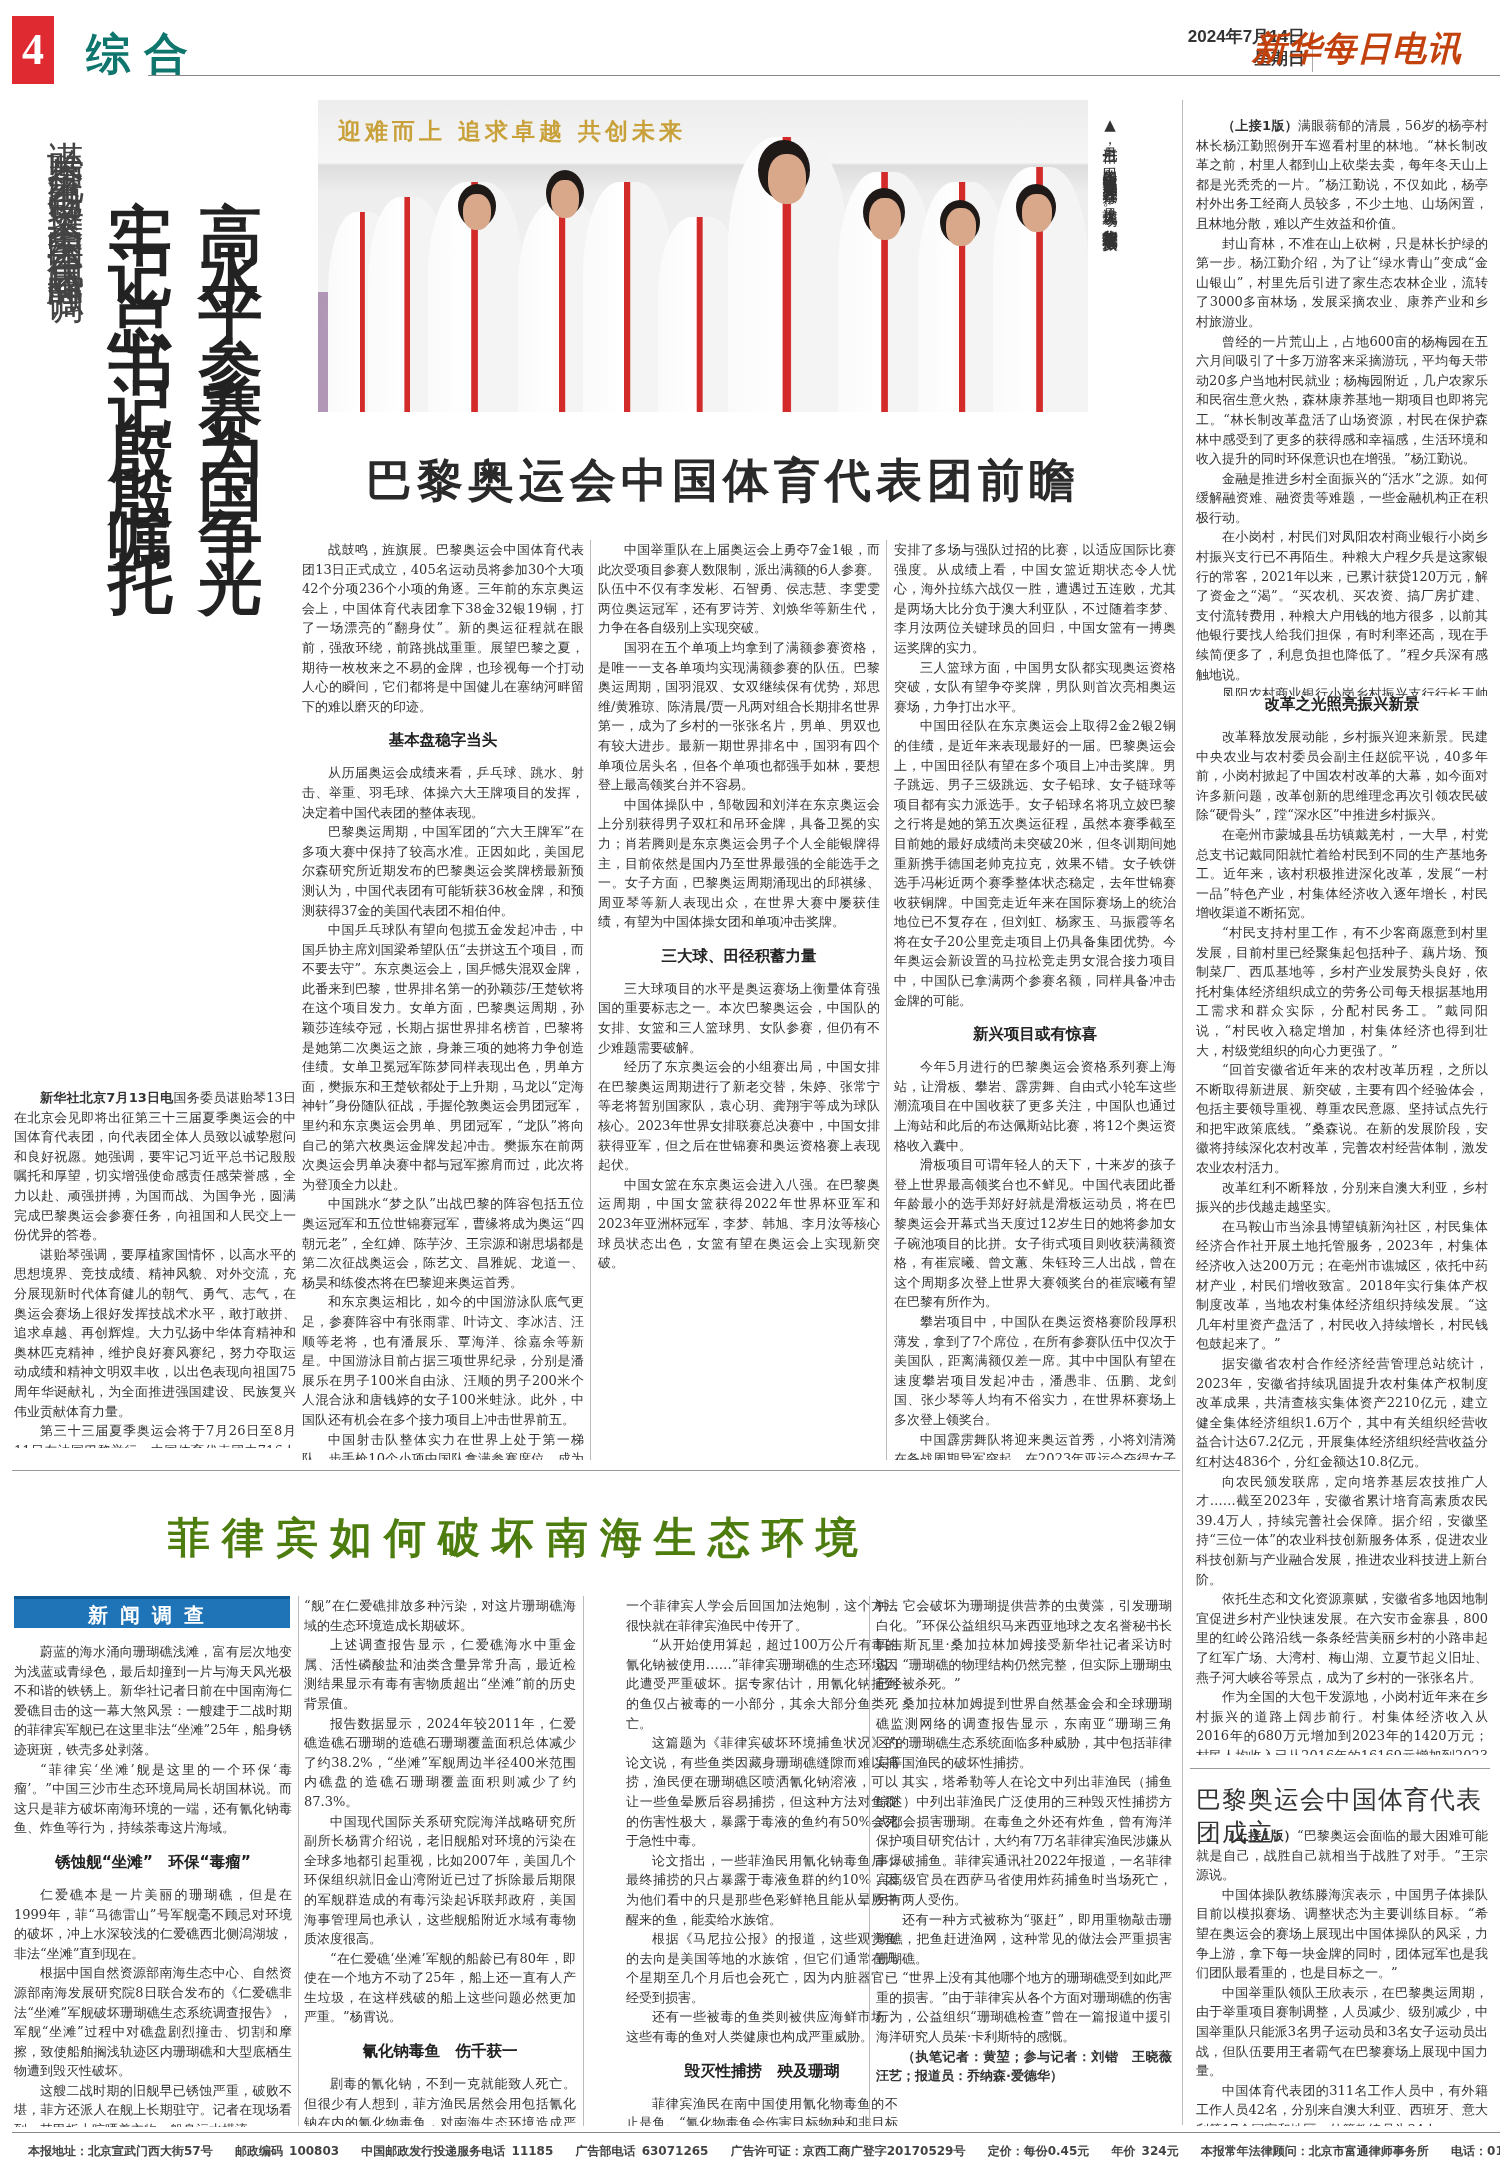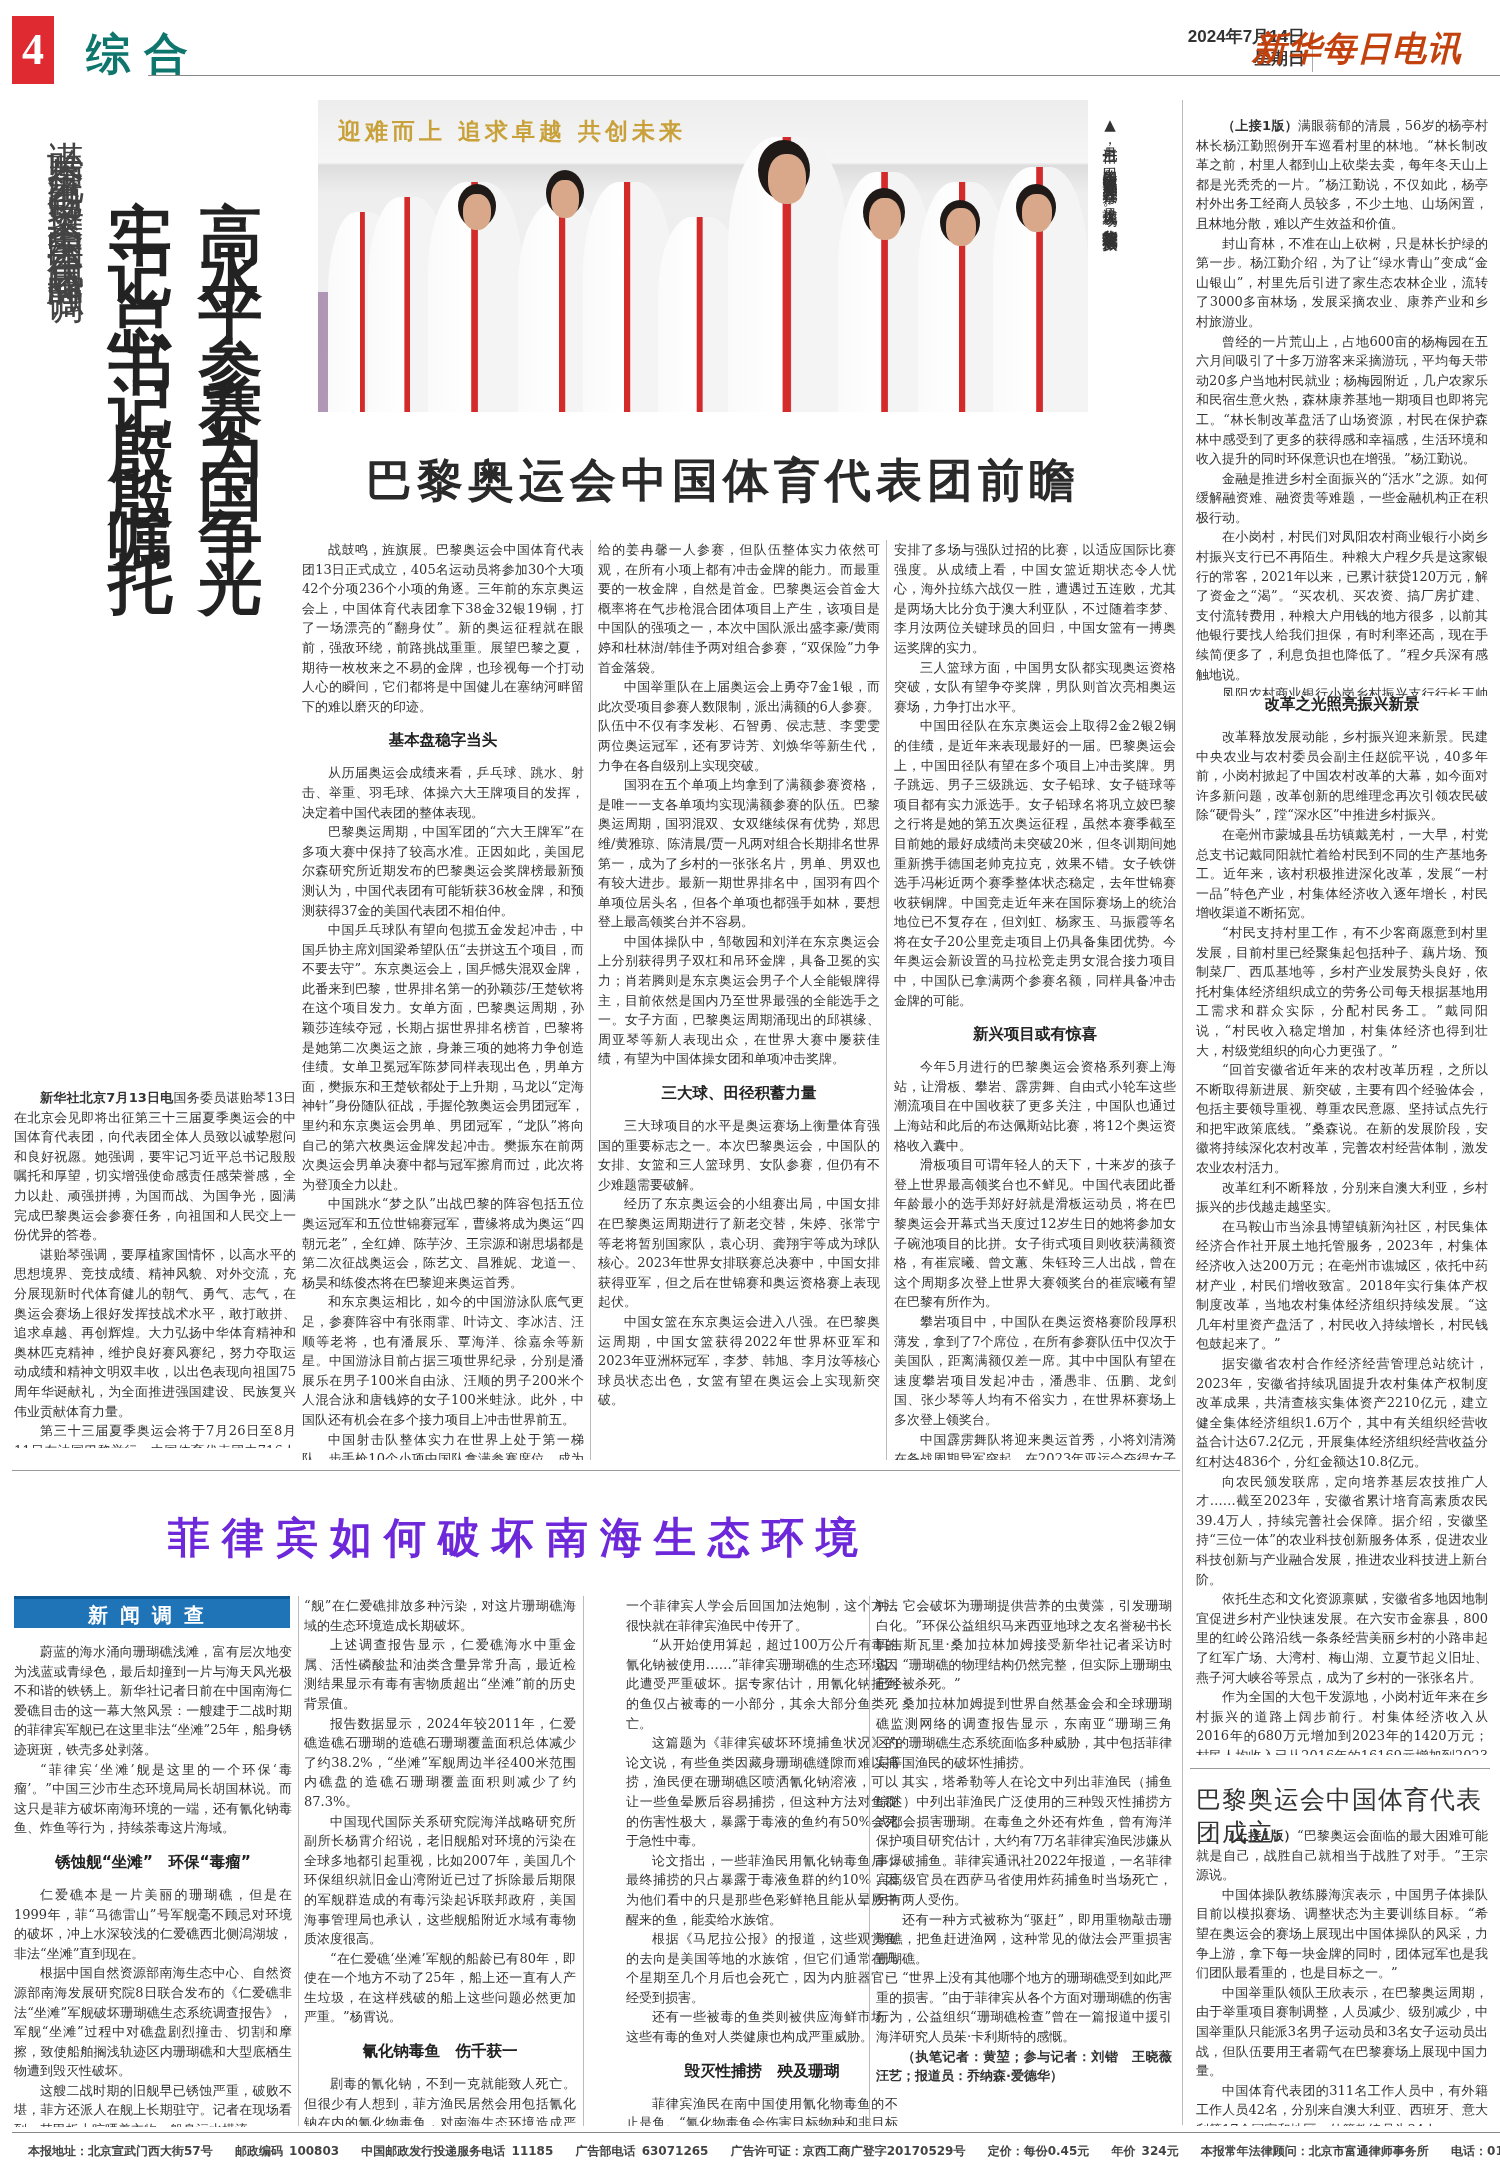--- a/index.html
+++ b/index.html
@@ -41,21 +41,21 @@
   .col { font: 13px/19.6px "DejaVu Serif", serif; color: #333; text-align: justify; overflow: hidden; }
   .col p { text-indent: 2em; }
   .col .lead b { font-family: "DejaVu Sans", sans-serif; font-weight: bold; }
   .col h4 { font: bold 15.5px "DejaVu Sans", sans-serif; text-align: center; margin: 14px 0 12px; color: #222; }
   .col .credit { font-family: "DejaVu Sans", sans-serif; font-weight: bold; text-indent: 2em; }
 
   .vrule { width: 1px; background: #bbb; }
   .hrule { height: 1px; background: #999; }
 
   
-  .story2-title { left: 168px; top: 1510px; font: bold 42px "DejaVu Serif", serif; color: #6d28d9; letter-spacing: 12px; }
+  .story2-title { left: 168px; top: 1510px; font: bold 42px "DejaVu Serif", serif; color: #4d7c0f; letter-spacing: 12px; }
   .news-badge { left: 14px; top: 1596px; width: 276px; height: 32px; background: #1f73b7; color: #fff; font: bold 20px "DejaVu Sans", sans-serif; text-align: center; line-height: 32px; letter-spacing: 12px; border-top: 3px solid #0e5a97; }
 
   .side-title { left: 1196px; top: 1783px; font: 25px "DejaVu Sans", sans-serif; color: #333; letter-spacing: 1px; }
 
   
   .footer-rule { left: 12px; top: 2132px; width: 1496px; height: 1px; background: #888; }
   .footer { left: 28px; top: 2143px; font: bold 12px "DejaVu Sans", sans-serif; color: #444; white-space: nowrap; word-spacing: 2px; }
   .footer span { margin-right: 16px; }
 </style>
 </head>
@@ -120,21 +120,20 @@
   <h4>基本盘稳字当头</h4>
   <p>从历届奥运会成绩来看，乒乓球、跳水、射击、举重、羽毛球、体操六大王牌项目的发挥，决定着中国代表团的整体表现。</p>
   <p>巴黎奥运周期，中国军团的“六大王牌军”在多项大赛中保持了较高水准。正因如此，美国尼尔森研究所近期发布的巴黎奥运会奖牌榜最新预测认为，中国代表团有可能斩获36枚金牌，和预测获得37金的美国代表团不相伯仲。</p>
   <p>中国乒乓球队有望向包揽五金发起冲击，中国乒协主席刘国梁希望队伍“去拼这五个项目，而不要去守”。东京奥运会上，国乒憾失混双金牌，此番来到巴黎，世界排名第一的孙颖莎/王楚钦将在这个项目发力。女单方面，巴黎奥运周期，孙颖莎连续夺冠，长期占据世界排名榜首，巴黎将是她第二次奥运之旅，身兼三项的她将力争创造佳绩。女单卫冕冠军陈梦同样表现出色，男单方面，樊振东和王楚钦都处于上升期，马龙以“定海神针”身份随队征战，手握伦敦奥运会男团冠军，里约和东京奥运会男单、男团冠军，“龙队”将向自己的第六枚奥运金牌发起冲击。樊振东在前两次奥运会男单决赛中都与冠军擦肩而过，此次将为登顶全力以赴。</p>
   <p>中国跳水“梦之队”出战巴黎的阵容包括五位奥运冠军和五位世锦赛冠军，曹缘将成为奥运“四朝元老”，全红婵、陈芋汐、王宗源和谢思埸都是第二次征战奥运会，陈艺文、昌雅妮、龙道一、杨昊和练俊杰将在巴黎迎来奥运首秀。</p>
   <p>和东京奥运相比，如今的中国游泳队底气更足，参赛阵容中有张雨霏、叶诗文、李冰洁、汪顺等老将，也有潘展乐、覃海洋、徐嘉余等新星。中国游泳目前占据三项世界纪录，分别是潘展乐在男子100米自由泳、汪顺的男子200米个人混合泳和唐钱婷的女子100米蛙泳。此外，中国队还有机会在多个接力项目上冲击世界前五。</p>
   <p>中国射击队整体实力在世界上处于第一梯队。步手枪10个小项中国队拿满参赛席位，成为世界上少数在这些项目满额参赛的代表团。中国队还派出了东京奥运会冠军杨倩、庞伟等老将，以及在世界大赛中崭露头角的新人。</p>
 </div>
 
 <div class="abs col" style="left:598px; top:540px; width:282px; height:920px;">
-  <p style="text-indent:0">给的姜冉馨一人参赛，但队伍整体实力依然可观，在所有小项上都有冲击金牌的能力。而最重要的一枚金牌，自然是首金。巴黎奥运会首金大概率将在气步枪混合团体项目上产生，该项目是中国队的强项之一，本次中国队派出盛李豪/黄雨婷和杜林澍/韩佳予两对组合参赛，“双保险”力争首金落袋。</p>
   <p>中国举重队在上届奥运会上勇夺7金1银，而此次受项目参赛人数限制，派出满额的6人参赛。队伍中不仅有李发彬、石智勇、侯志慧、李雯雯两位奥运冠军，还有罗诗芳、刘焕华等新生代，力争在各自级别上实现突破。</p>
   <p>国羽在五个单项上均拿到了满额参赛资格，是唯一一支各单项均实现满额参赛的队伍。巴黎奥运周期，国羽混双、女双继续保有优势，郑思维/黄雅琼、陈清晨/贾一凡两对组合长期排名世界第一，成为了乡村的一张张名片，男单、男双也有较大进步。最新一期世界排名中，国羽有四个单项位居头名，但各个单项也都强手如林，要想登上最高领奖台并不容易。</p>
   <p>中国体操队中，邹敬园和刘洋在东京奥运会上分别获得男子双杠和吊环金牌，具备卫冕的实力；肖若腾则是东京奥运会男子个人全能银牌得主，目前依然是国内乃至世界最强的全能选手之一。女子方面，巴黎奥运周期涌现出的邱祺缘、周亚琴等新人表现出众，在世界大赛中屡获佳绩，有望为中国体操女团和单项冲击奖牌。</p>
   <h4>三大球、田径积蓄力量</h4>
   <p>三大球项目的水平是奥运赛场上衡量体育强国的重要标志之一。本次巴黎奥运会，中国队的女排、女篮和三人篮球男、女队参赛，但仍有不少难题需要破解。</p>
   <p>经历了东京奥运会的小组赛出局，中国女排在巴黎奥运周期进行了新老交替，朱婷、张常宁等老将暂别国家队，袁心玥、龚翔宇等成为球队核心。2023年世界女排联赛总决赛中，中国女排获得亚军，但之后在世锦赛和奥运资格赛上表现起伏。</p>
   <p>中国女篮在东京奥运会进入八强。在巴黎奥运周期，中国女篮获得2022年世界杯亚军和2023年亚洲杯冠军，李梦、韩旭、李月汝等核心球员状态出色，女篮有望在奥运会上实现新突破。</p>
 </div>
 
 <div class="abs col" style="left:894px; top:540px; width:282px; height:920px;">

